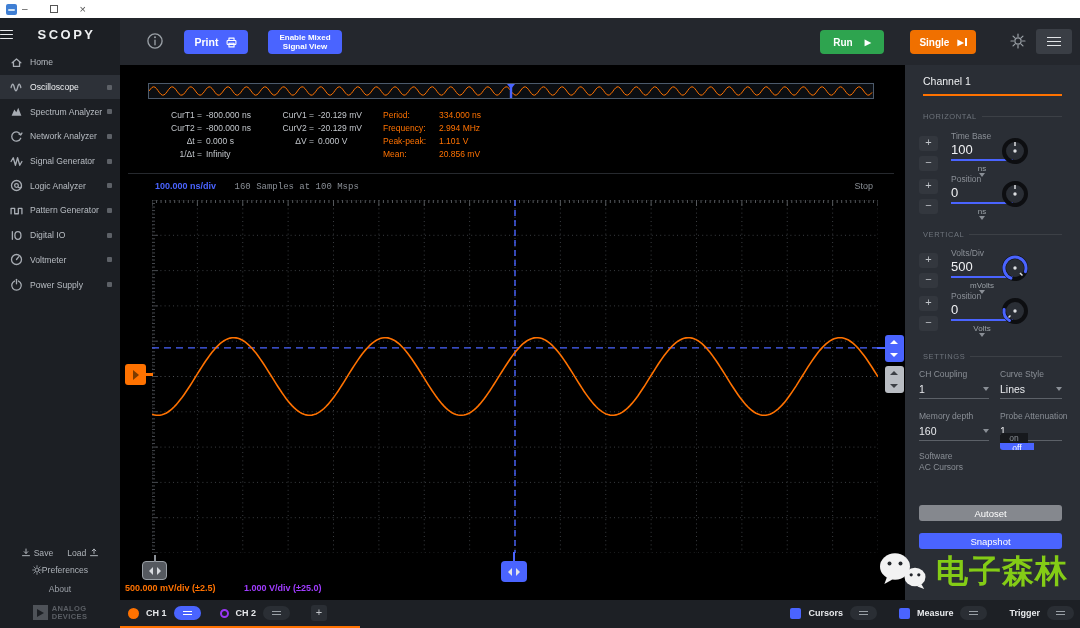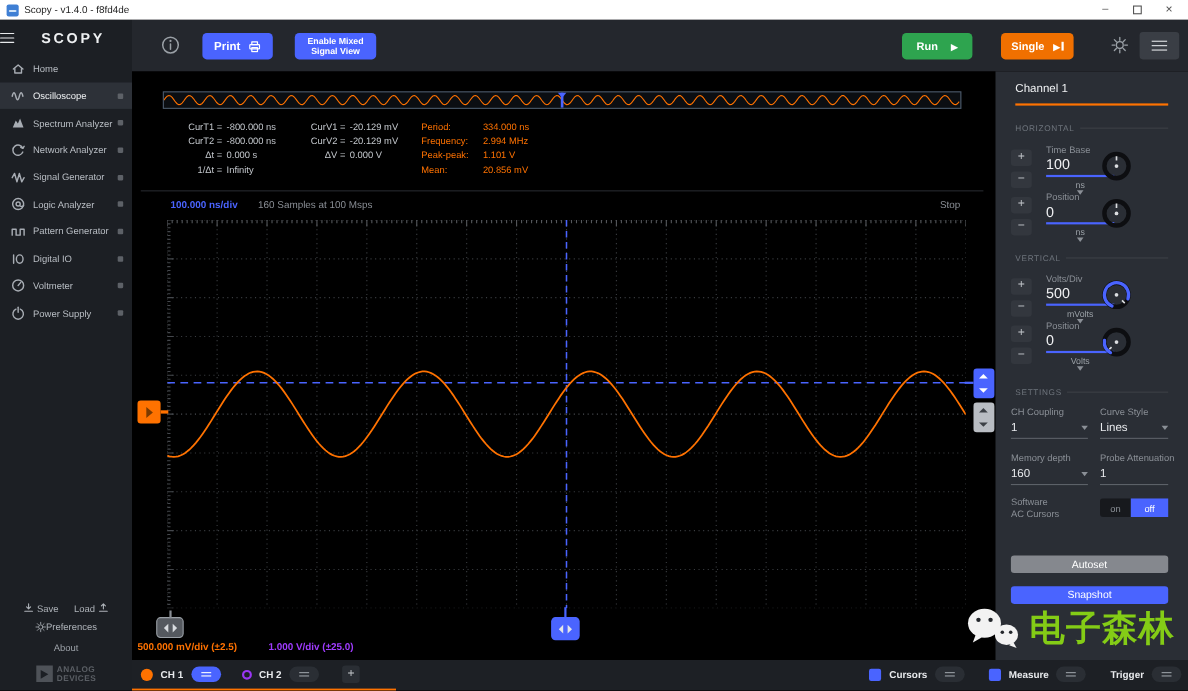--- a/index.html
+++ b/index.html
@@ -69,21 +69,21 @@
   .meas{position:absolute;left:35px;top:44px;font-size:8.5px;line-height:13px;color:#c3c7cc;display:flex;}
   .mcol1{width:112px;}  .mcol2{width:116px;} 
   .mrow{display:flex;}
   .ml{width:47px;text-align:right;margin-right:4px;color:#c3c7cc;}
   .mv{color:#c3c7cc;}
   .mcol3 .ml{width:52px;text-align:left;color:#ff7200;}
   .mcol3 .mv{color:#ff7200;}
   .sep{position:absolute;left:8px;top:108px;width:766px;border-top:1px solid #26292e;}
   .phead{position:absolute;left:35px;top:116px;width:730px;font-size:9px;color:#8a8f96;}
   .ph-tb{color:#4a64ff;font-weight:bold;}
-  .ph-samp{margin-left:16px;}
+  .ph-samp{margin-left:16px;font-family:Liberation Mono, monospace;}
   .ph-state{position:absolute;right:12px;top:0;}
   #plot{position:absolute;left:32px;top:135px;}
 
   
   .handle{position:absolute;border-radius:3px;cursor:pointer;}
   .h-ch1{left:5px;top:299px;width:21px;height:21px;background:#ff7200;}
   .h-ch1::after{content:"";position:absolute;right:-7px;top:9px;width:7px;height:2.5px;background:#ff7200;}
   .h-ch1 .tri-r{position:absolute;left:8px;top:5.5px;border-left:6px solid #7a3a00;border-top:5px solid transparent;border-bottom:5px solid transparent;}
   .h-lvl{left:765px;top:270px;width:19px;height:27px;background:#4a64ff;}
   .h-lvl::before{content:"";position:absolute;left:-8px;top:12px;width:8px;height:2px;background:#4a64ff;}
@@ -114,21 +114,21 @@
   .pm{width:19px;height:15px;background:#33373e;border-radius:3px;color:#c0c4c9;font-size:11px;line-height:13px;
       text-align:center;cursor:pointer;margin-bottom:5px;}
   .grp-label{position:absolute;font-size:8.5px;color:#8a8f96;}
   .grp-val{position:absolute;font-size:13px;color:#f0f1f3;}
   .grp-uline{position:absolute;width:62px;height:2px;background:#4a64ff;}
   .grp-unit{position:absolute;width:62px;font-size:8px;color:#9aa0a6;display:flex;justify-content:space-between;align-items:center;cursor:pointer;flex-direction:column;}
   .chev{width:0;height:0;border-left:3.5px solid transparent;border-right:3.5px solid transparent;border-top:4px solid #8a8f96;}
   .knob{position:absolute;width:28px;height:28px;cursor:pointer;}
   .set-label{position:absolute;font-size:8.5px;color:#8a8f96;}
   .set-val{position:absolute;font-size:10.5px;color:#e8eaed;display:flex;justify-content:space-between;align-items:center;cursor:pointer;border-bottom:1px solid #5c6168;padding-bottom:3px;}
-  .ac-toggle{position:absolute;left:95px;top:388px;width:75px;height:17px;border-radius:3px;overflow:hidden;display:flex;cursor:pointer;font-size:8.5px;}
+  .ac-toggle{position:absolute;left:95px;top:368px;width:75px;height:17px;border-radius:3px;overflow:hidden;display:flex;cursor:pointer;font-size:8.5px;flex-direction:column;}
   .ac-on{width:28px;background:#17191d;color:#8a8f96;display:flex;align-items:center;justify-content:center;}
   .ac-off{width:34px;background:#4a64ff;color:#fff;display:flex;align-items:center;justify-content:center;}
   .rp-btn{position:absolute;left:14px;width:143px;height:16px;border-radius:3px;color:#fff;font-size:9.5px;
           display:flex;align-items:center;justify-content:center;cursor:pointer;}
   .rp-autoset{top:440px;background:#85888e;}
   .rp-snapshot{top:468px;background:#4a64ff;}
 
   
   .bbar{position:absolute;left:120px;top:600px;width:960px;height:28px;background:#1d2025;color:#e8eaed;}
   .bb-left{position:absolute;left:8px;top:0;height:26px;display:flex;align-items:center;gap:7px;}
@@ -148,21 +148,20 @@
   .wm{position:absolute;left:878px;top:550px;display:flex;align-items:center;gap:8px;z-index:20;}
   .wm-text{font-size:32px;font-weight:bold;color:#84cc16;letter-spacing:1px;}
 </style>
 </head>
 <body>
 
 <div class="stage">
 
   <div class="titlebar">
     <div class="tb-appicon"></div>
-    <div class="tb-title">Scopy - v1.4.0 - f8fd4de</div>
     <div class="tb-ctrls">
       <span class="tb-min">–</span>
       <span class="tb-max"></span>
       <span class="tb-close">×</span>
     </div>
   </div>
 
   <div class="sidebar">
     <div class="sb-top">
       <div class="burger">

